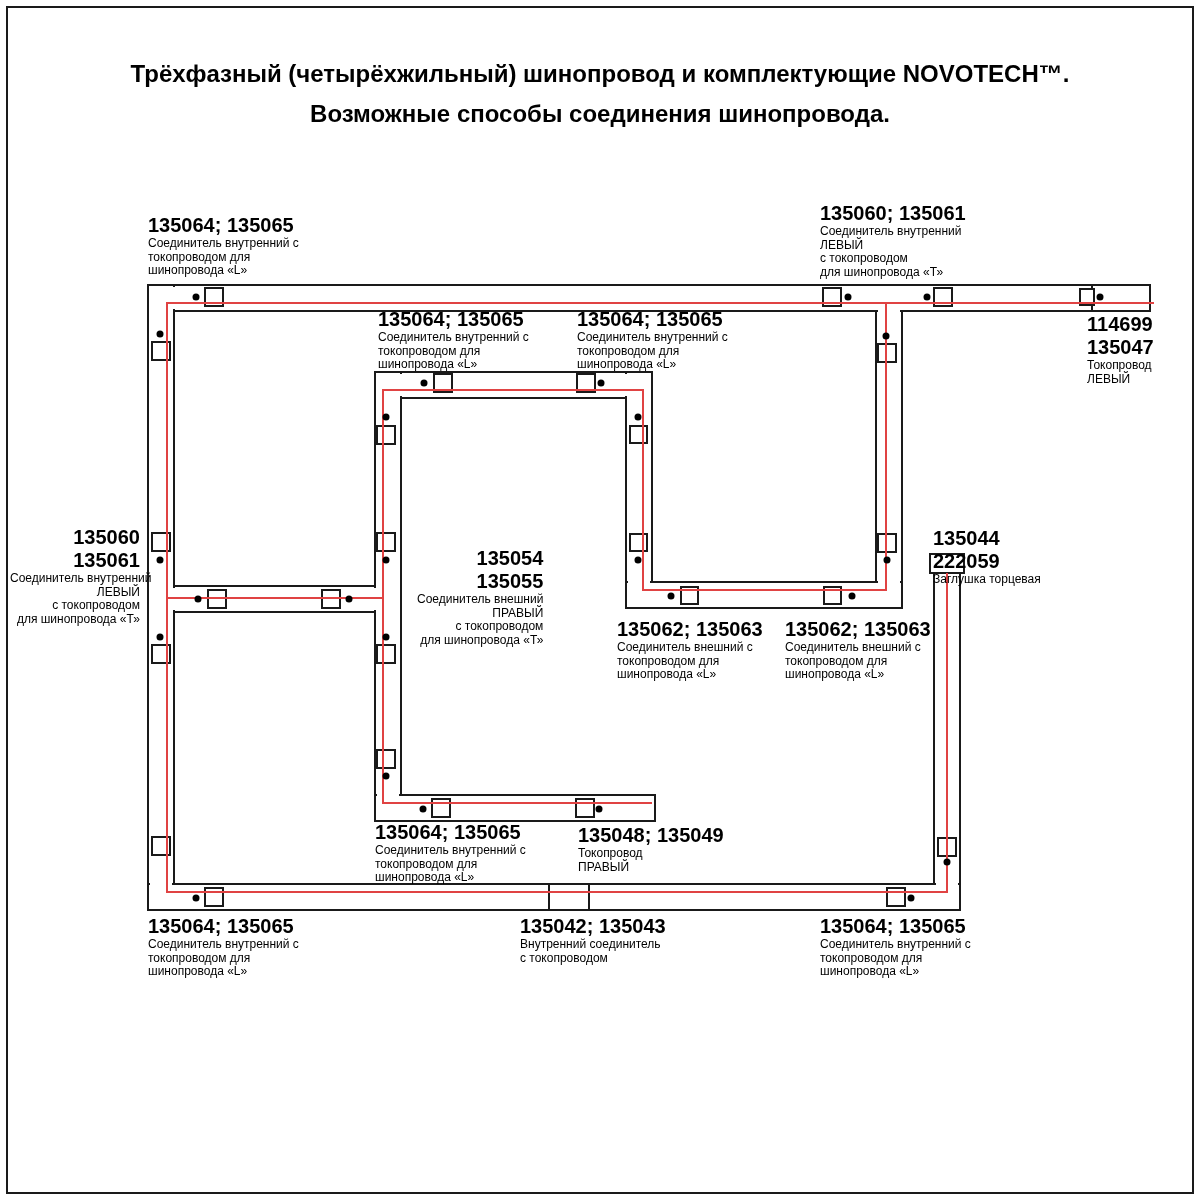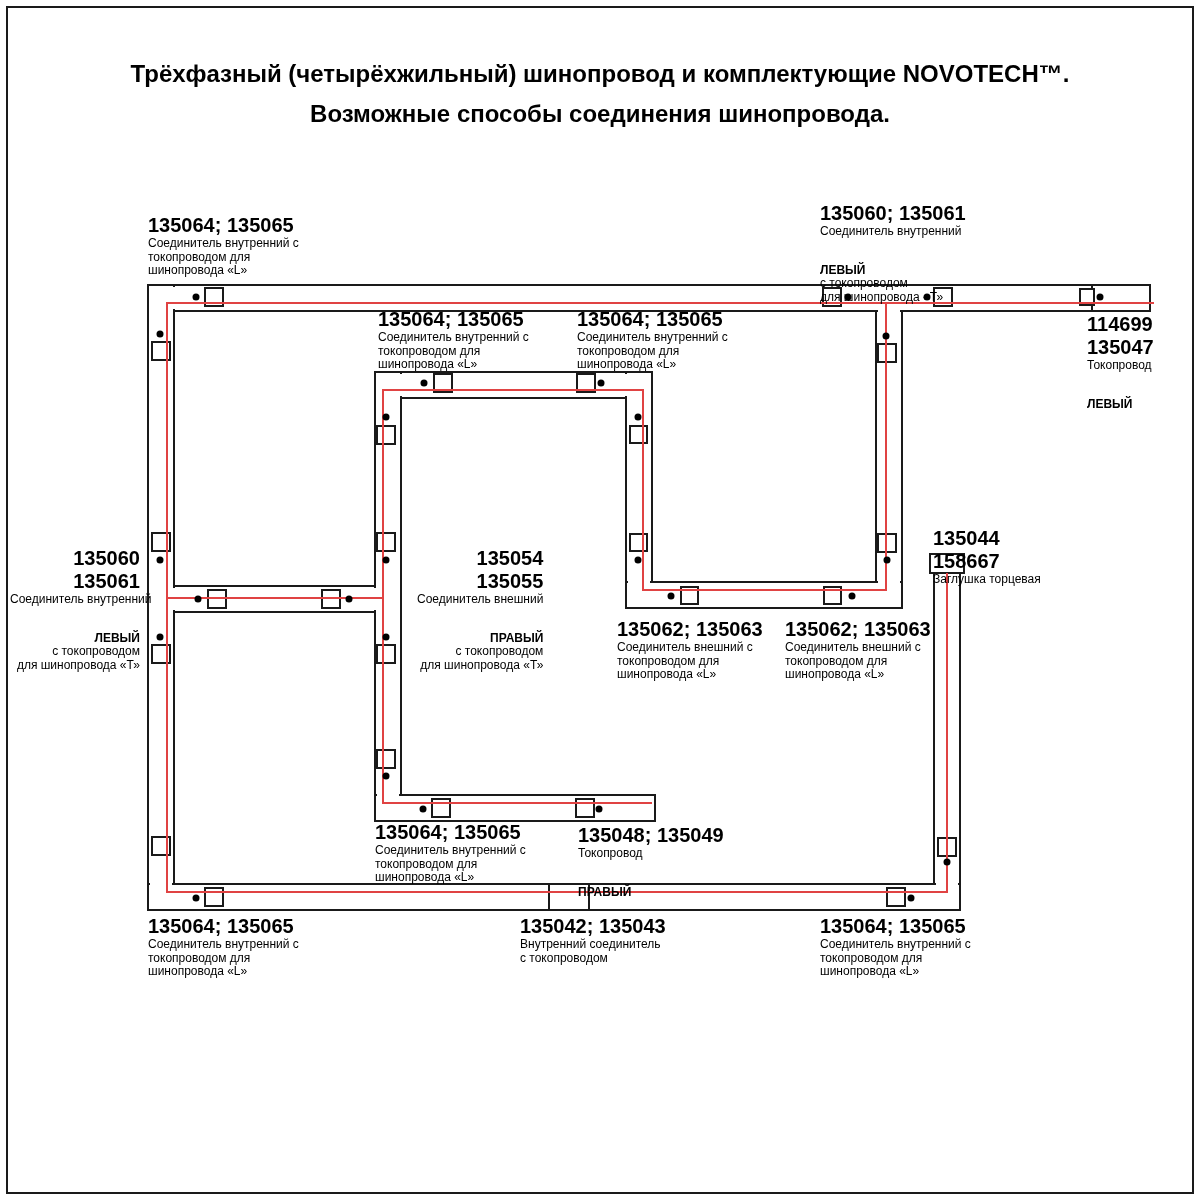--- a/index.html
+++ b/index.html
@@ -11,21 +11,21 @@
   #title2{top:100px;}
   #diagram{position:absolute;left:0;top:0;}
   .track{fill:#ffffff;stroke:var(--track-outline,#1a1a1a);stroke-width:2;}
   .patch{fill:#ffffff;stroke:none;}
   .cbox{fill:#ffffff;stroke:var(--track-outline,#1a1a1a);stroke-width:2;}
   .wire{fill:none;stroke:var(--wire-red,#e04343);stroke-width:2;}
   .jdot{fill:var(--dot,#000);stroke:none;}
   #labels .lbl{position:absolute;color:#000;}
   .lbl .code{font-weight:bold;font-size:20px;line-height:23px;white-space:nowrap;}
   .lbl .dl{font-size:12px;line-height:13.5px;white-space:nowrap;}
-  .lbl .dl.b{font-weight:bold;margin-top:25px;}
+  .lbl .dl.b{font-weight:normal;}
   .lbl.alignr{text-align:right;}
 </style>
 </head>
 <body>
 
 <div class="canvas">
   <div class="frame"></div>
   <div class="title" id="title1">Трёхфазный (четырёхжильный) шинопровод и комплектующие NOVOTECH™.</div>
   <div class="title" id="title2">Возможные способы соединения шинопровода.</div>
 
@@ -148,39 +148,39 @@
         <div class="dl b">ЛЕВЫЙ</div>
         <div class="dl">с токопроводом</div>
         <div class="dl">для шинопровода «Т»</div>
       </div>
       <div class="lbl" style="left: 1087px; top: 313px;">
         <div class="code">114699</div>
         <div class="code">135047</div>
         <div class="dl">Токопровод</div>
         <div class="dl b">ЛЕВЫЙ</div>
       </div>
-      <div class="lbl alignr" style="left: 10px; top: 547px; width: 130px;">
+      <div class="lbl alignr" style="left: 10px; top: 526px; width: 130px;">
         <div class="code">135060</div>
         <div class="code">135061</div>
         <div class="dl">Соединитель внутренний</div>
         <div class="dl b">ЛЕВЫЙ</div>
         <div class="dl">с токопроводом</div>
         <div class="dl">для шинопровода «Т»</div>
       </div>
       <div class="lbl" style="left: 417px; top: 547px; text-align: right;">
         <div class="code">135054</div>
         <div class="code">135055</div>
         <div class="dl">Соединитель внешний</div>
         <div class="dl b">ПРАВЫЙ</div>
         <div class="dl">с токопроводом</div>
         <div class="dl">для шинопровода «Т»</div>
       </div>
       <div class="lbl" style="left: 933px; top: 494px; margin-top: 33px;">
         <div class="code">135044</div>
-        <div class="code">158667</div>
+        <div class="code">222059</div>
         <div class="dl">Заглушка торцевая</div>
       </div>
       <div class="lbl" style="left: 617px; top: 618px;">
         <div class="code">135062; 135063</div>
         <div class="dl">Соединитель внешний с</div>
         <div class="dl">токопроводом для</div>
         <div class="dl">шинопровода «L»</div>
       </div>
       <div class="lbl" style="left: 785px; top: 618px;">
         <div class="code">135062; 135063</div>

